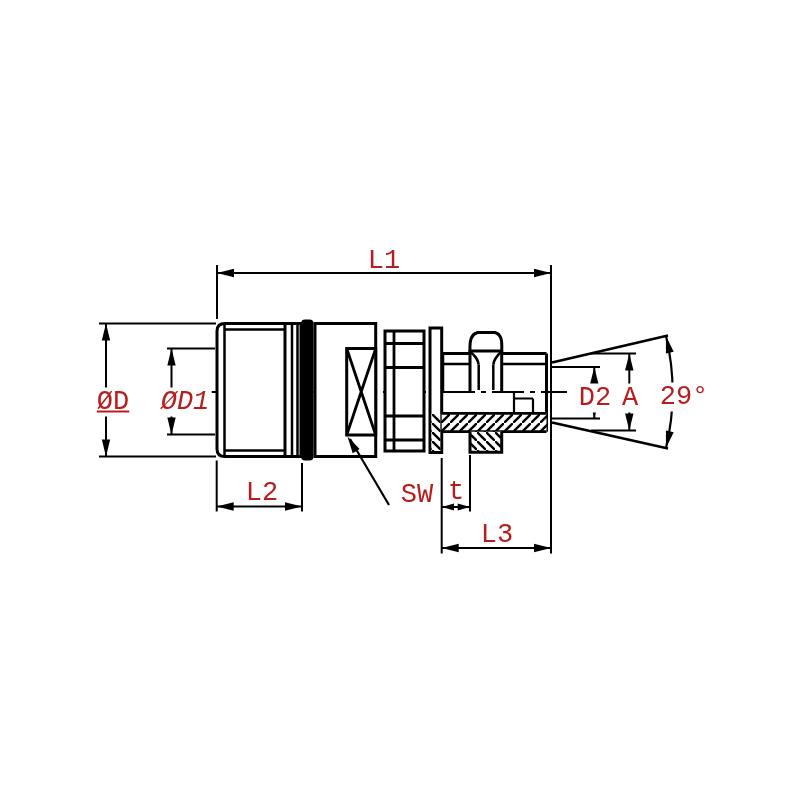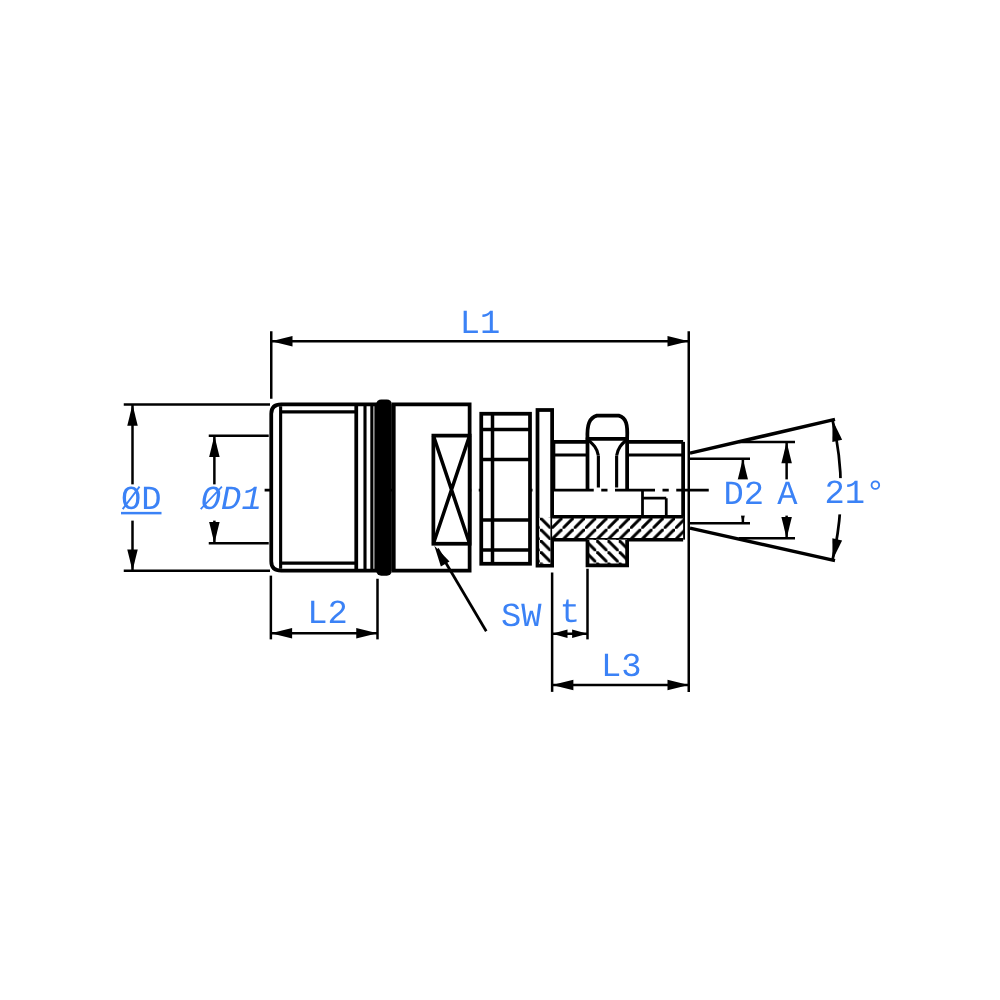--- a/index.html
+++ b/index.html
@@ -21,21 +21,21 @@
     position: absolute;
     left: 0;
     top: 0;
   }
   .dim-label {
     position: absolute;
     transform: translate(-50%, -50%);
     font-family: "Liberation Mono", "DejaVu Sans Mono", monospace;
     font-size: 27px;
     line-height: 1;
-    color: #3b82f6;
+    color: #b91c1c;
     white-space: nowrap;
     letter-spacing: 0px;
     text-align: center;
   }
   .dim-label.bg {
     background: #ffffff;
     padding: 1px 2px;
   }
 </style>
 </head>
@@ -198,15 +198,15 @@
 
 <div class="dim-label" style="left:384px; top:261px;">L1</div>
 <div class="dim-label bg" style="left:113px; top:402px;text-decoration:underline;">ØD</div>
 <div class="dim-label bg" style="left:185px; top:402px;font-style:italic;">ØD1</div>
 <div class="dim-label" style="left:262px; top:493px;">L2</div>
 <div class="dim-label bg" style="left:417px; top:495px;">SW</div>
 <div class="dim-label" style="left:456px; top:492px;">t</div>
 <div class="dim-label" style="left:497px; top:535px;">L3</div>
 <div class="dim-label bg" style="left:595px; top:398px;">D2</div>
 <div class="dim-label bg" style="left:630px; top:398px;">A</div>
-<div class="dim-label bg" style="left:684px; top:397px;">21°</div>
+<div class="dim-label bg" style="left:684px; top:397px;">29°</div>
 
 </div>
 
 </body></html>

